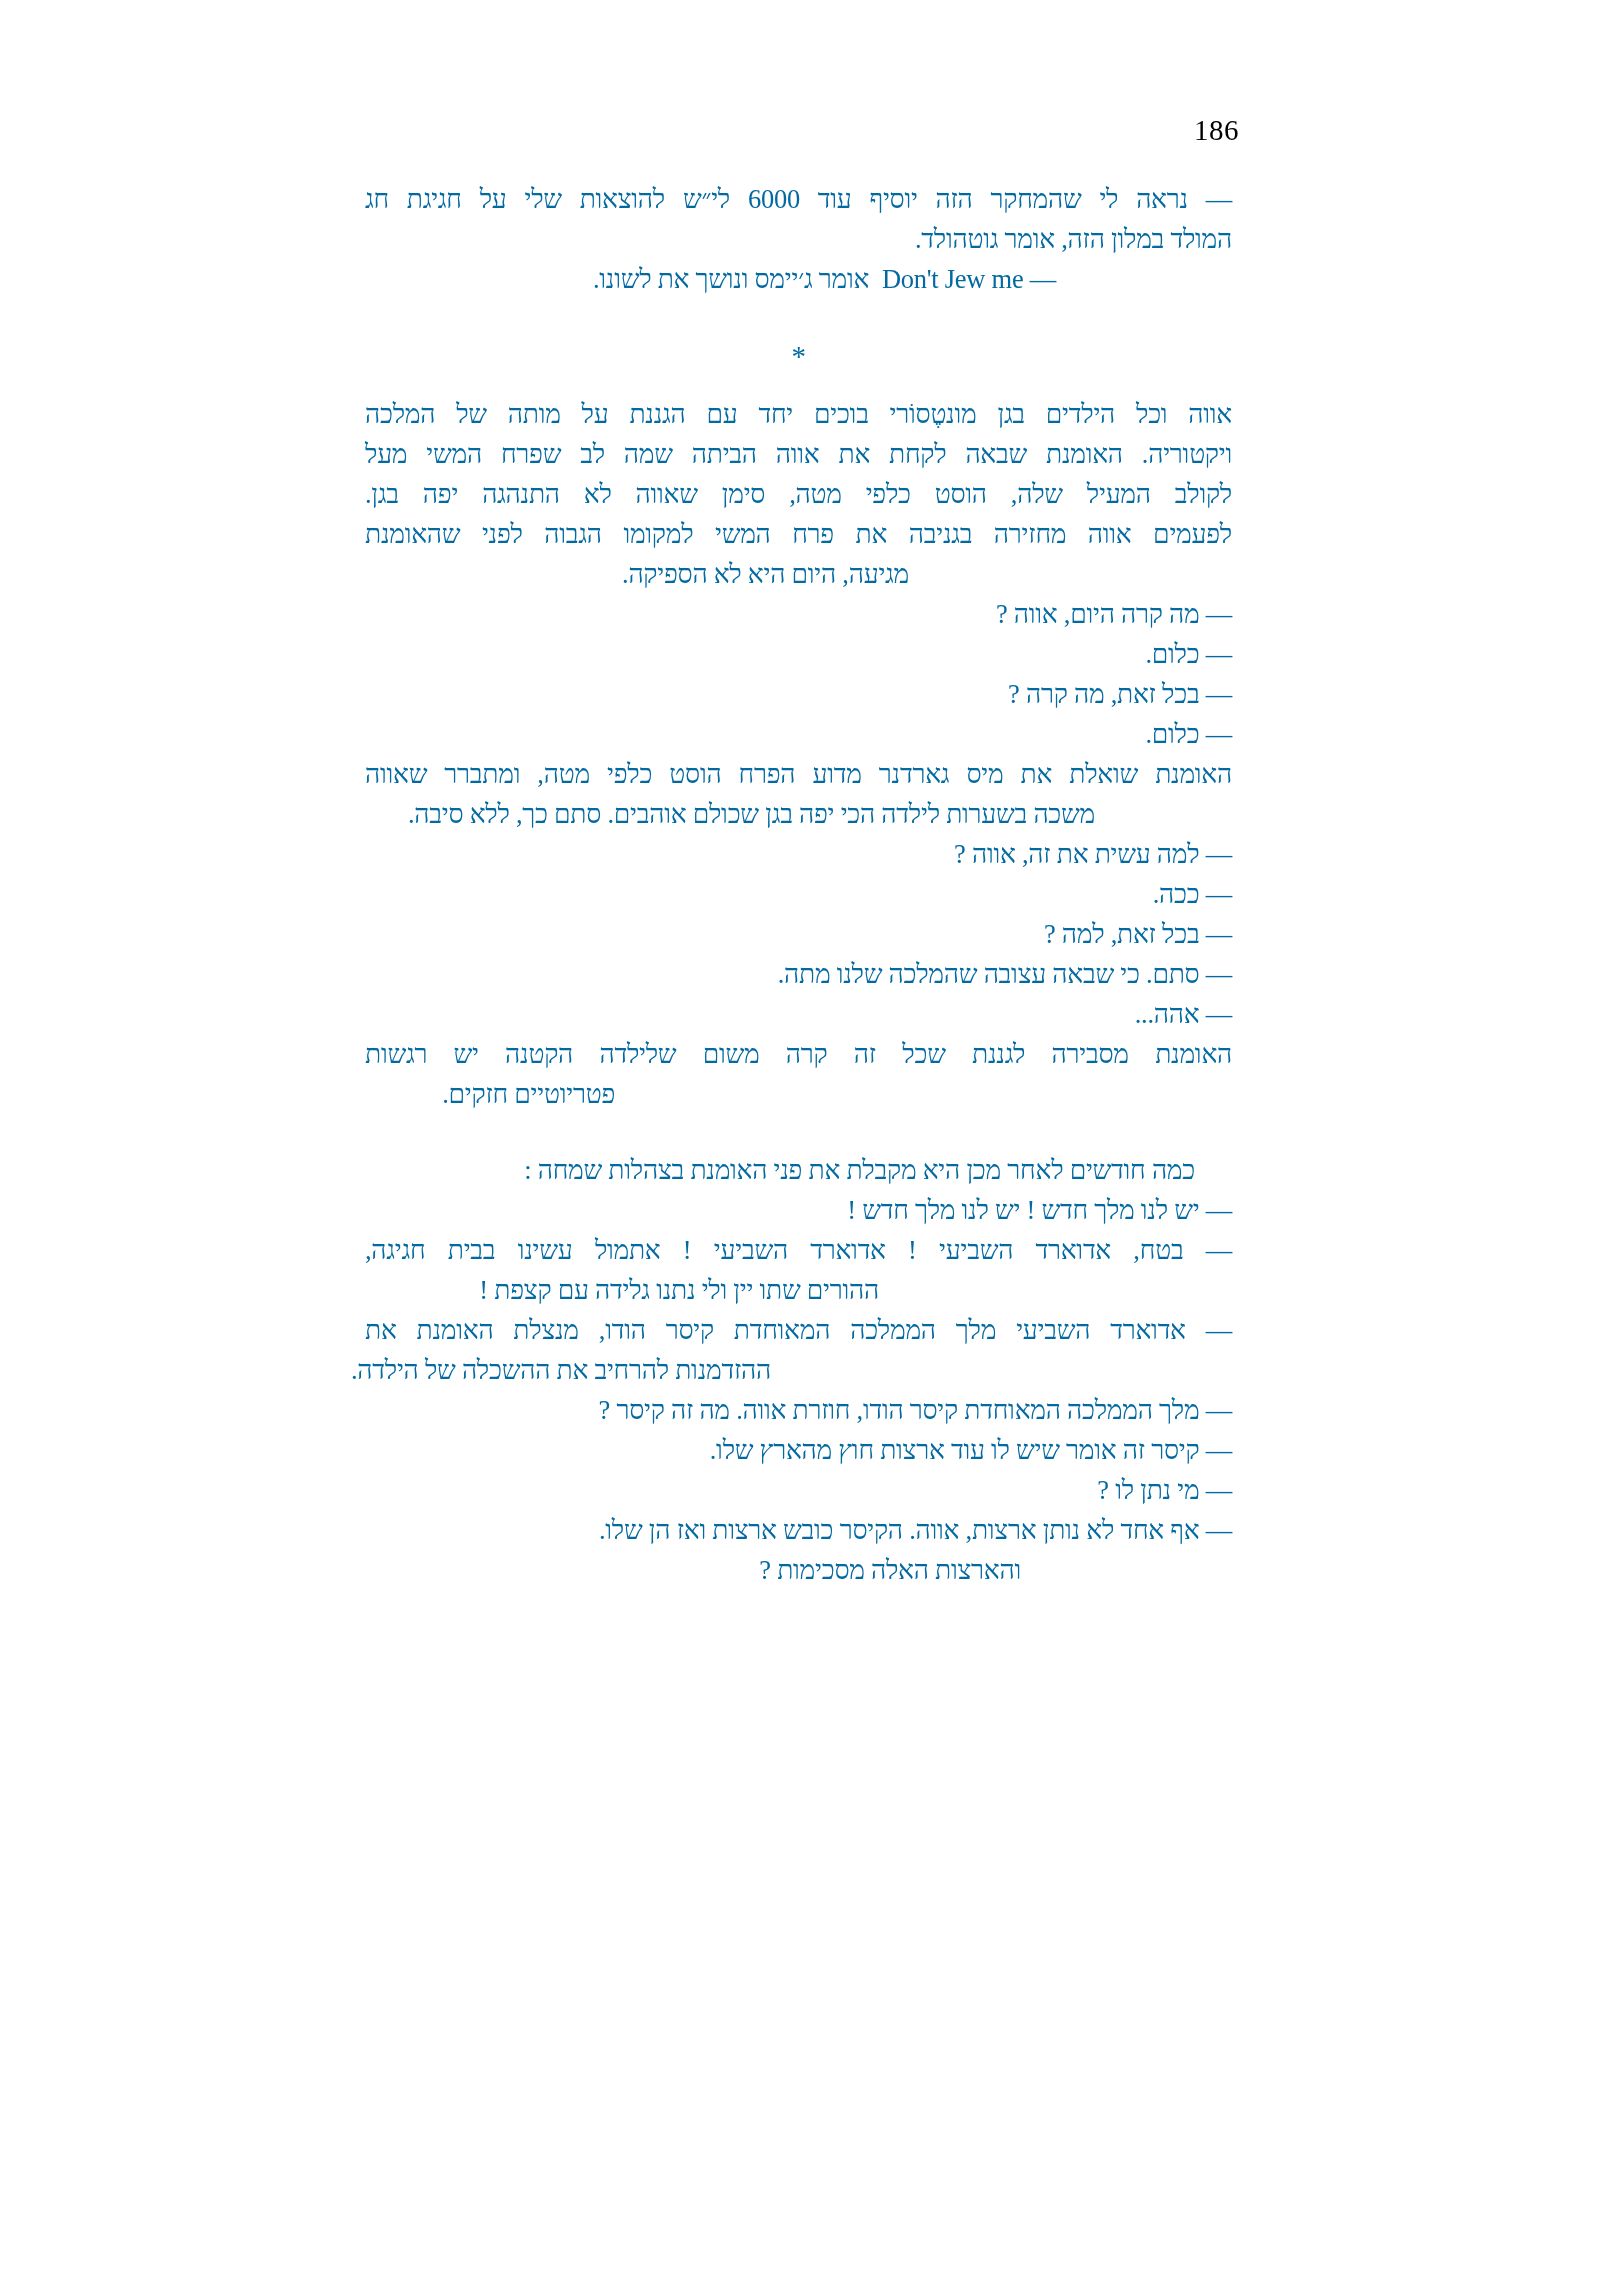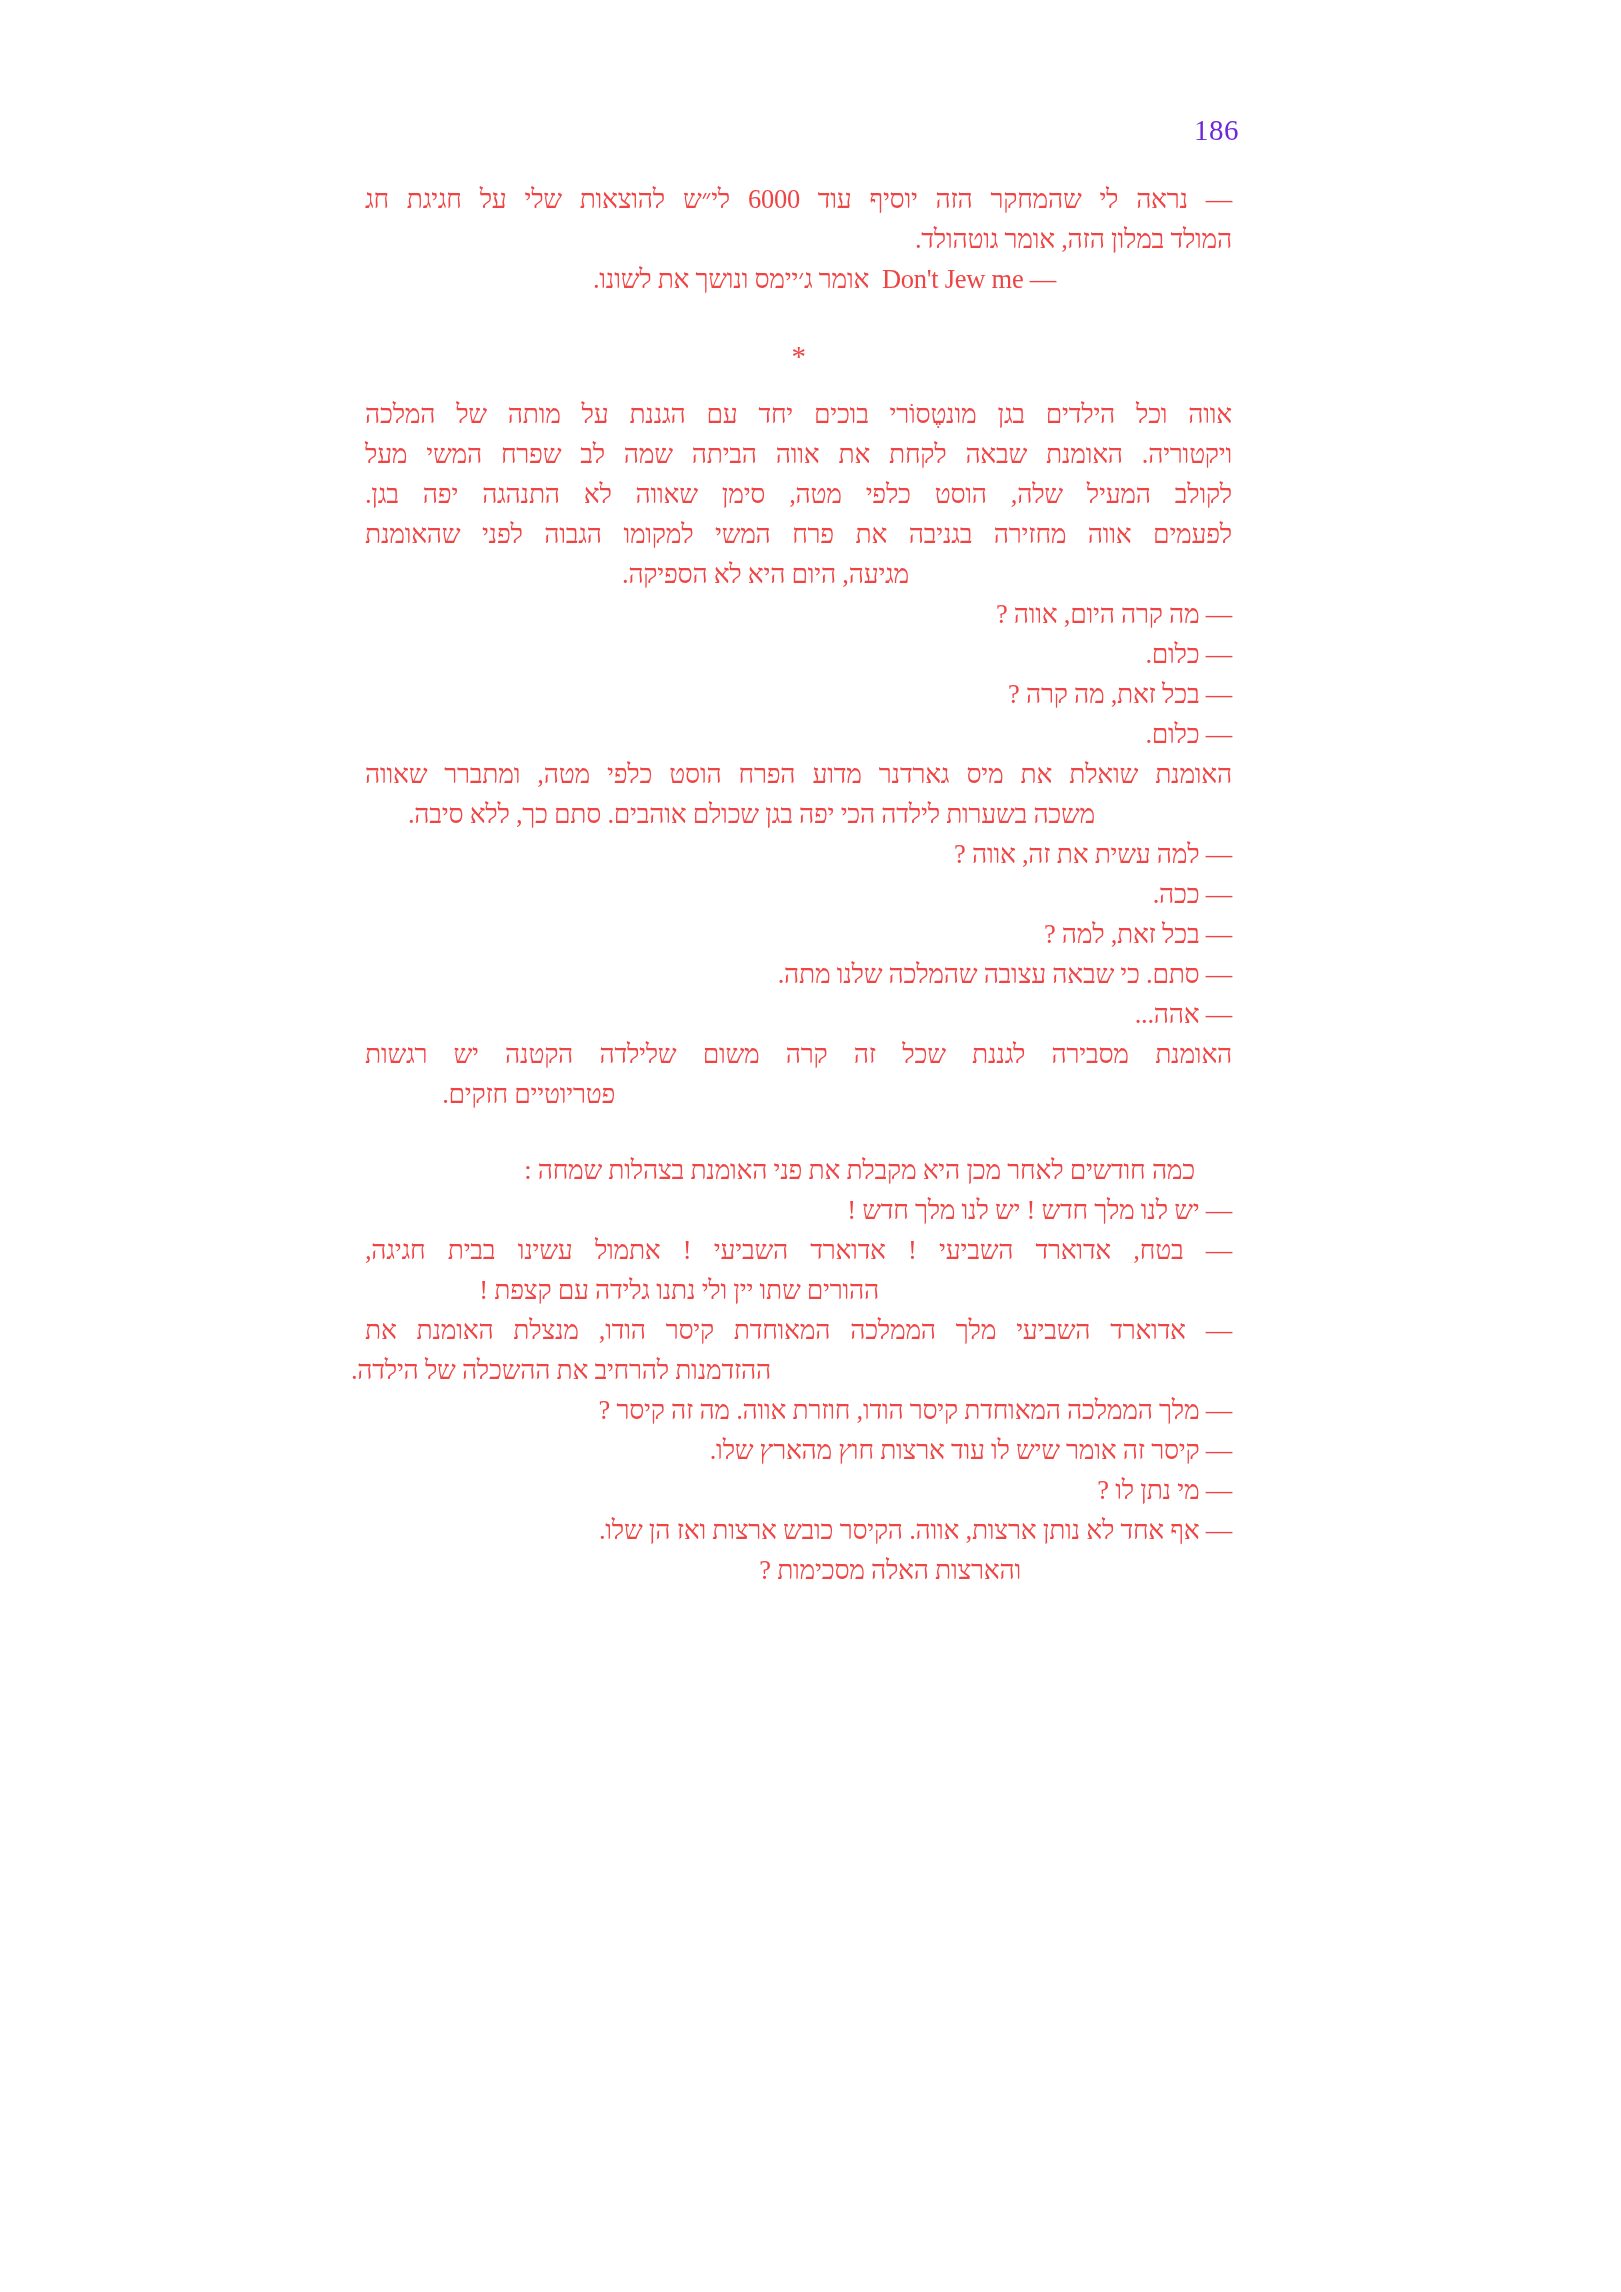--- a/index.html
+++ b/index.html
@@ -12,21 +12,21 @@
   }
   .page {
     position: absolute; inset: 0;
     background: #ffffff;
   }
   .page-number {
     position: absolute;
     top: 114px; left: 1194px;
     width: 43px;
     font-size: 29px;
-    color: #6d28d9;
+    color: #000000;
     text-align: left;
     letter-spacing: 0.5px;
   }
   .text-block {
     position: absolute;
     left: 365px; top: 179px;
     width: 867px;
     direction: rtl;
     color: #1a1a1a;
     font-size: 26.5px;
@@ -46,21 +46,21 @@
     font-size: 29px;
     text-align: center;
     white-space: normal;
   }
 </style>
 </head>
 <body>
 
 <div class="page">
   <div class="page-number">186</div>
-  <div class="text-block" style="color: #ef4444;">
+  <div class="text-block" style="color: #0369a1;">
       <div class="line line-justify">— נראה לי שהמחקר הזה יוסיף עוד 6000 לי״ש להוצאות שלי על חגיגת חג</div>
       <div class="line line-right">המולד במלון הזה, אומר גוטהולד.</div>
       <div class="line line-right" style="padding-right: 176px;">— Don't Jew me&nbsp; אומר ג׳יימס ונושך את לשונו.</div>
       <div class="line line-center separator">*</div>
       <div class="line line-justify">אווה וכל הילדים בגן מונטֶסוֹרי בוכים יחד עם הגננת על מותה של המלכה</div>
       <div class="line line-justify">ויקטוריה. האומנת שבאה לקחת את אווה הביתה שמה לב שפרח המשי מעל</div>
       <div class="line line-justify">לקולב המעיל שלה, הוסט כלפי מטה, סימן שאווה לא התנהגה יפה בגן.</div>
       <div class="line line-justify">לפעמים אווה מחזירה בגניבה את פרח המשי למקומו הגבוה לפני שהאומנת</div>
       <div class="line line-right" style="padding-right: 323px;">מגיעה, היום היא לא הספיקה.</div>
       <div class="line line-right">— מה קרה היום, אווה&nbsp;?</div>

